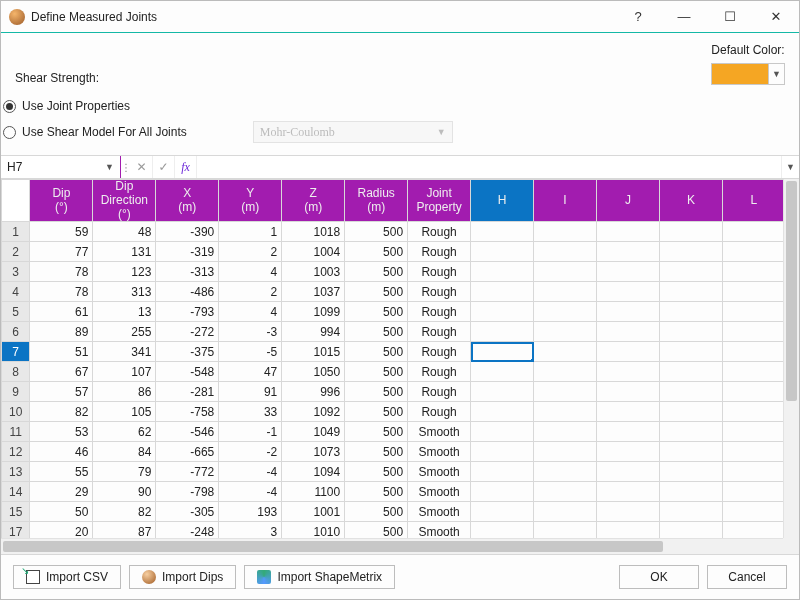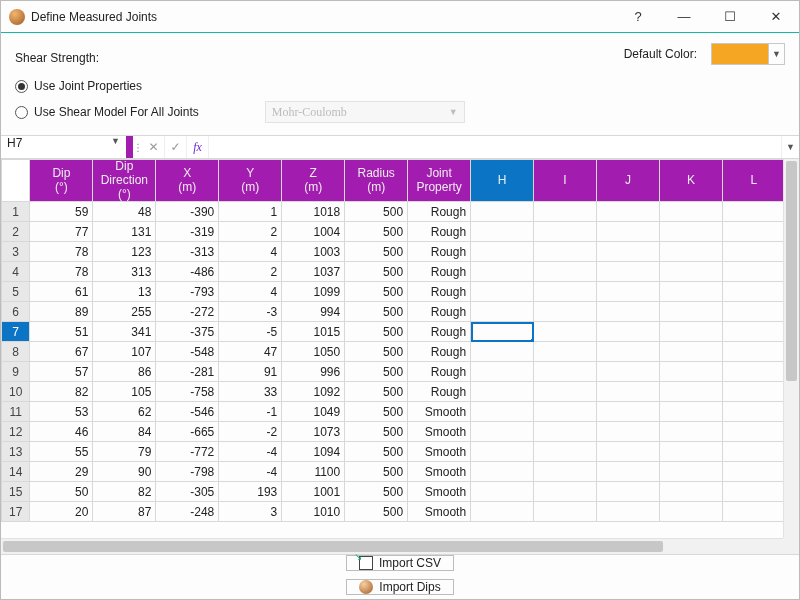--- a/index.html
+++ b/index.html
@@ -10,70 +10,70 @@
   .titlebar { height: 32px; display: flex; align-items: center; padding: 0 0 0 8px; border-bottom: 1px solid #14b8a6; }
   .titlebar .app-icon { width: 16px; height: 16px; border-radius: 50%; background: radial-gradient(circle at 35% 30%, #f5b56b, #9b5a28); margin-right: 6px; }
   .titlebar .title { flex: 0 0 auto; font-size: 12px; }
   .titlebar .spacer { flex: 1; }
   .title-btn { width: 46px; height: 32px; display: flex; align-items: center; justify-content: center; font-size: 13px; color: #333; }
 
   
   .toprow { padding: 10px 14px 4px; display: flex; align-items: flex-end; }
   .toprow .label { font-size: 12px; }
   .toprow .spacer { flex: 1; }
-  .color-select { display: flex; align-items: center; gap: 14px; }
+  .color-select { display: flex; align-items: center; gap: 6px; flex-direction: column; }
   .color-box { display: flex; align-items: center; border: 1px solid #c8c8c8; height: 22px; }
   .color-swatch { width: 56px; height: 20px; background: #f5a623; }
   .color-caret { width: 16px; height: 20px; display: flex; align-items: center; justify-content: center; border-left: 1px solid #c8c8c8; font-size: 9px; color: #555; }
 
   
-  .radiogroup { padding: 4px 14px 10px; }
+  .radiogroup { padding: 4px 2px 10px; }
   .radio-row { display: flex; align-items: center; height: 26px; gap: 6px; }
   .radio { width: 13px; height: 13px; border: 1px solid #555; border-radius: 50%; display: flex; align-items: center; justify-content: center; }
   .radio.on::after { content: ""; width: 7px; height: 7px; background: #333; border-radius: 50%; }
   .shear-select { margin-left: 60px; width: 200px; height: 22px; border: 1px solid #e3e3e3; background: #f7f7f7; color: #bcbcbc; padding: 0 6px; display: flex; align-items: center; justify-content: space-between; font-size: 12px; font-family: Liberation Serif, serif; }
 
   
   .formula-bar { display: flex; align-items: stretch; border-top: 1px solid #d8d8d8; border-bottom: 1px solid #d8d8d8; height: 24px; background: #fff; }
-  .cellref { width: 132px; border-right: 7px solid #a21caf; padding: 0 6px; display: flex; }
+  .cellref { width: 120px; border-right: 1px solid #a21caf; padding: 0 6px; display: flex; align-items: center; }
   .cellref .caret { margin-left: auto; font-size: 9px; color: #555; }
   .fb-btn { width: 22px; display: flex; align-items: center; justify-content: center; color: #999; border-right: 1px solid #eee; font-size: 12px; }
   .fb-btn.fx { color: #6d28d9; font-style: italic; font-family: Liberation Serif, serif; }
   #fb-spacer-icon { width: 10px; display:flex; align-items:center; justify-content:center; color:#888; font-size:10px; }
   .formula-input { flex: 1; padding: 0 6px; display: flex; align-items: center; }
   .formula-caret { width: 18px; display: flex; align-items: center; justify-content: center; font-size: 9px; color: #555; border-left: 1px solid #eee; }
 
   
   .grid-wrap { flex: 1; overflow: hidden; position: relative; border-bottom: 1px solid #d8d8d8; display: flex; flex-direction: column; }
   .grid-scroll { flex: 1; overflow: hidden; }
   table.grid { border-collapse: collapse; table-layout: fixed; width: 785px; }
   .grid th, .grid td { border: 1px solid #d8d8d8; height: 20px; padding: 0 4px; font-size: 12px; white-space: nowrap; overflow: hidden; }
   .grid thead th { background: #a21caf; color: #eee; font-weight: normal; text-align: center; height: 38px; line-height: 1.15; }
   .grid thead th.corner { background: #fff; }
   .grid thead th.active { background: #0b74c4; }
   .grid tbody th.rowhdr { background: #e8e8e8; text-align: center; font-weight: normal; width: 28px; color: #444; }
   .grid tbody tr.sel th.rowhdr { background: #0b74c4; color: #fff; position: relative; }
   .grid tbody tr.sel th.rowhdr::after { content:""; position:absolute; right:-1px; top:0; bottom:0; width:2px; background:#0b74c4; }
   .grid td.num { text-align: right; }
-  .grid td.txt { text-align: right; }
+  .grid td.txt { text-align: center; }
   .grid td.selcell { outline: 2px solid #0b74c4; outline-offset: -2px; position: relative; }
   .grid td.selcell::after { content: ""; position: absolute; right: -3px; bottom: -3px; width: 5px; height: 5px; background: #0b74c4; }
 
   .col-rownum { width: 28px; }
   .col-data { width: 62px; }
 
   
   .vscroll { position: absolute; right: 0; top: 0; bottom: 16px; width: 16px; background: #f1f1f1; border-left: 1px solid #e2e2e2; }
   .vscroll .thumb { position: absolute; left: 2px; right: 2px; top: 2px; height: 220px; background: #c7c7c7; border-radius: 2px; }
   .hscroll { position: absolute; left: 0; right: 16px; bottom: 0; height: 16px; background: #f1f1f1; border-top: 1px solid #e2e2e2; }
   .hscroll .thumb { position: absolute; top: 2px; bottom: 2px; left: 2px; width: 660px; background: #c7c7c7; border-radius: 2px; }
   .scroll-corner { position: absolute; right: 0; bottom: 0; width: 16px; height: 16px; background: #f1f1f1; }
 
   
-  .footer { height: 44px; display: flex; align-items: center; padding: 0 12px; gap: 8px; flex-direction: column; }
+  .footer { height: 44px; display: flex; align-items: center; padding: 0 12px; gap: 8px; }
   .btn { height: 24px; padding: 0 12px; border: 1px solid #bdbdbd; background: #fdfdfd; display: flex; align-items: center; gap: 6px; font-size: 12px; color: #222; }
   .footer .spacer { flex: 1; }
   .ic { width: 14px; height: 14px; display: inline-block; }
   .ic-csv { background: linear-gradient(#fff,#fff); border: 1px solid #444; position: relative; }
   .ic-csv::after { content: "↘"; position: absolute; left: -6px; top: -6px; font-size: 10px; color: #2a7; }
   .ic-dips { border-radius: 50%; background: radial-gradient(circle at 35% 30%, #f7cfa1, #a15b22); }
   .ic-shape { background: conic-gradient(#3a7, #59f, #3a7); border-radius: 2px; }
 </style>
 </head>
 <body>

